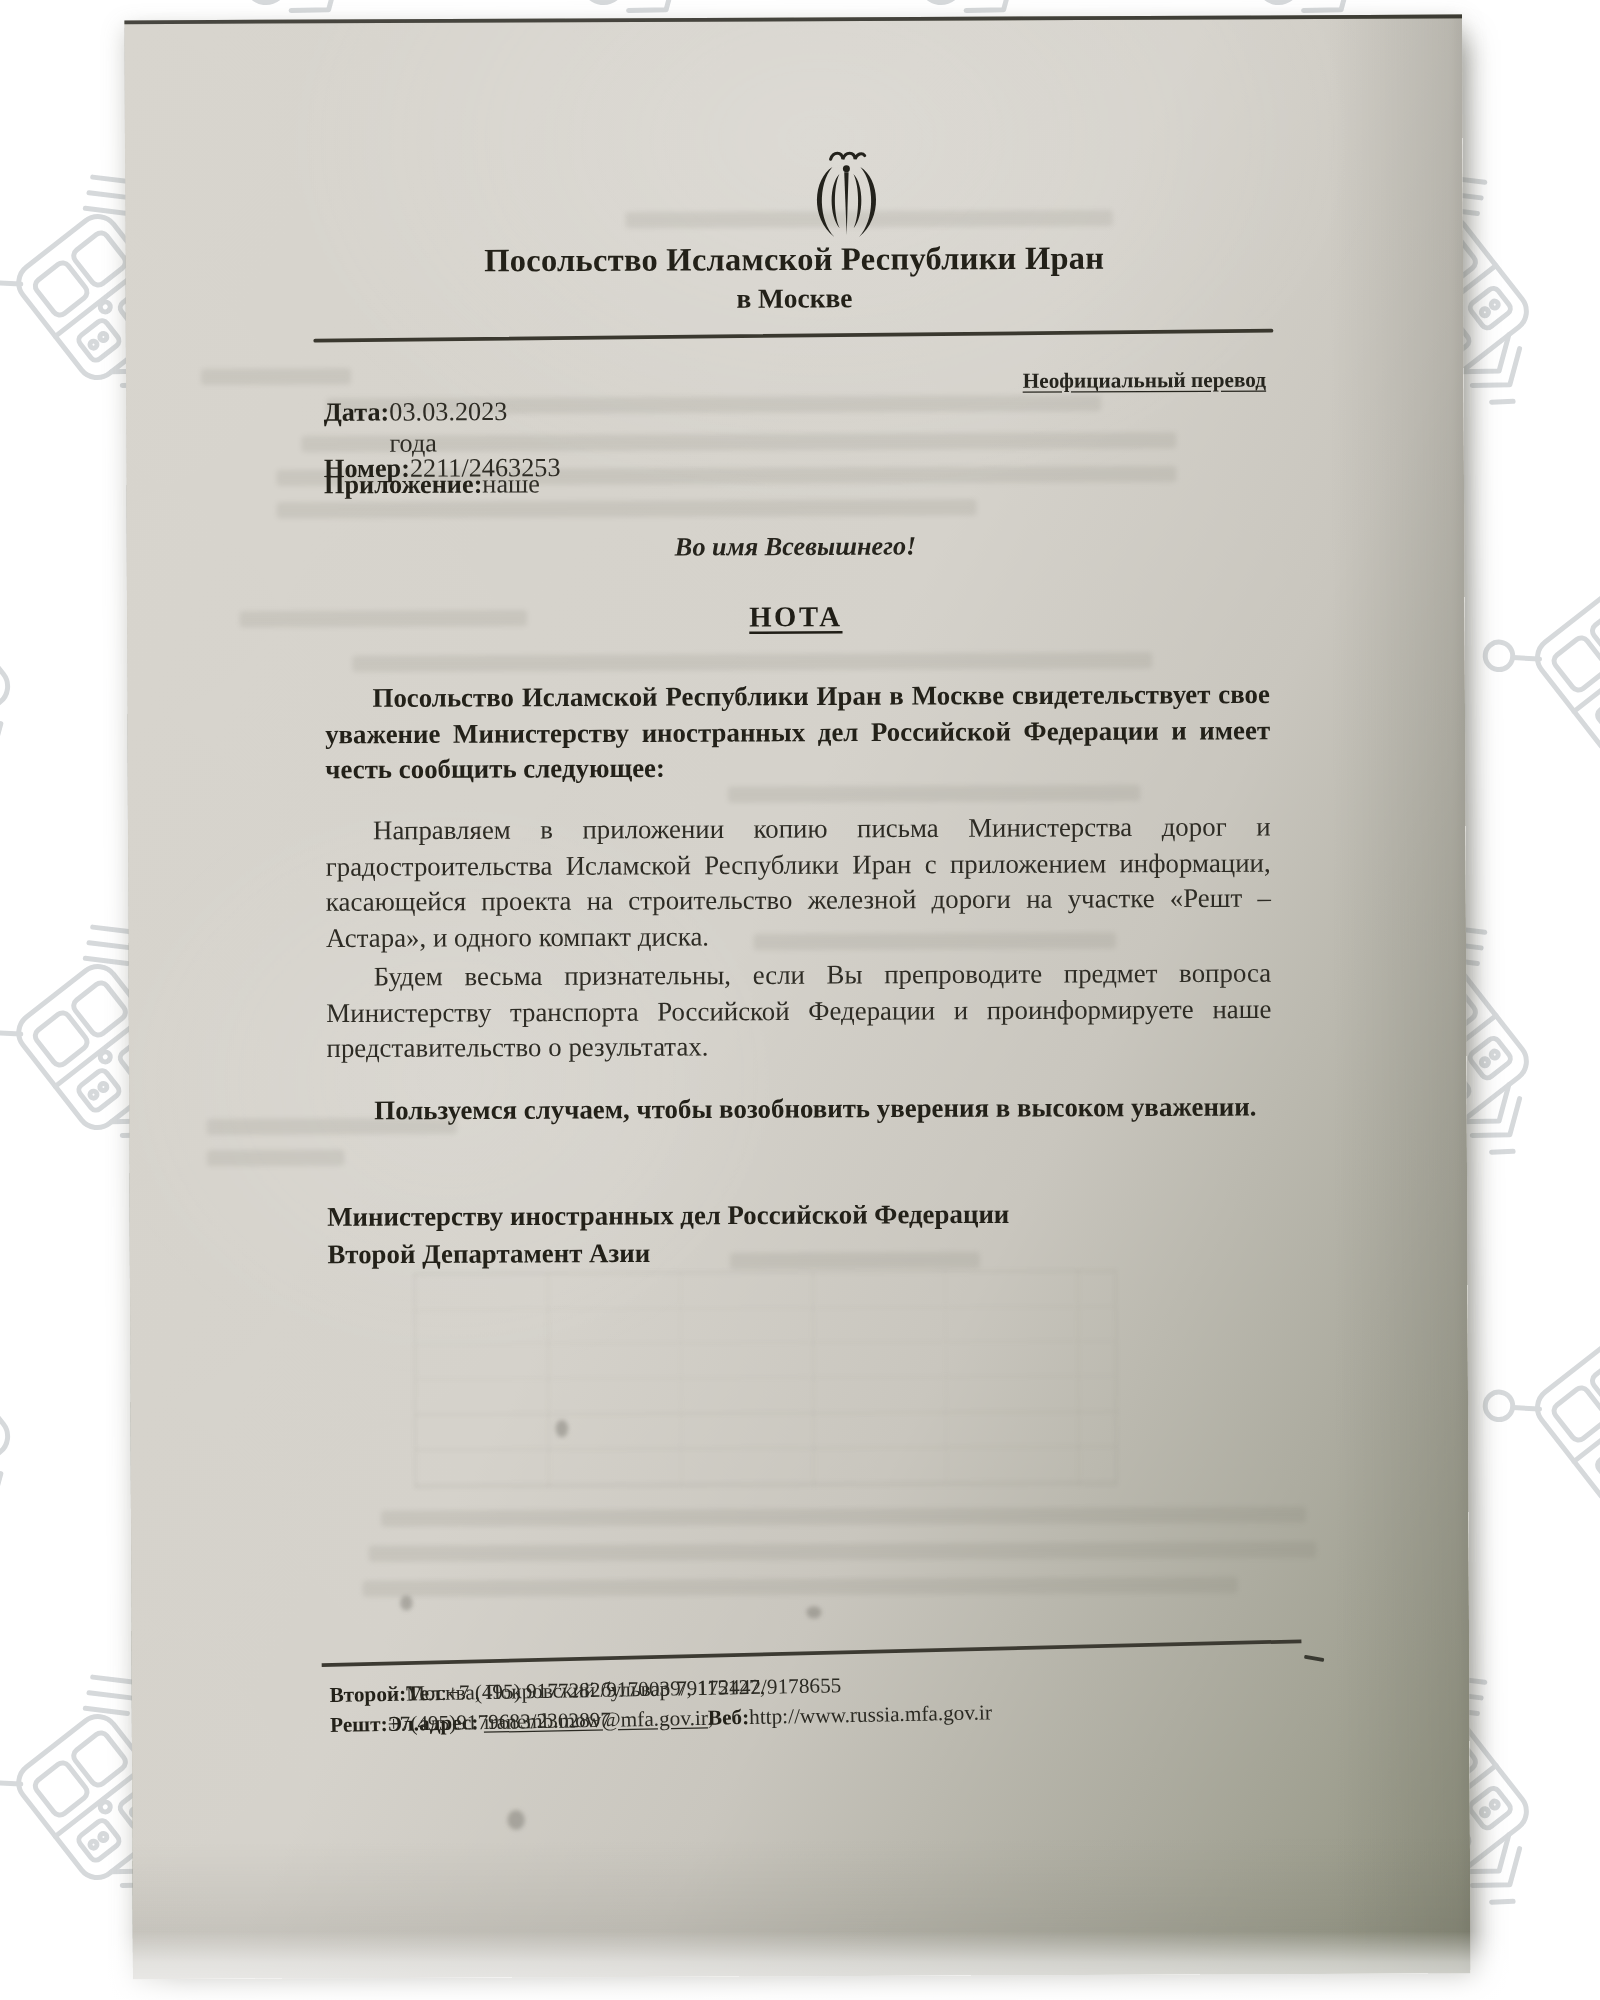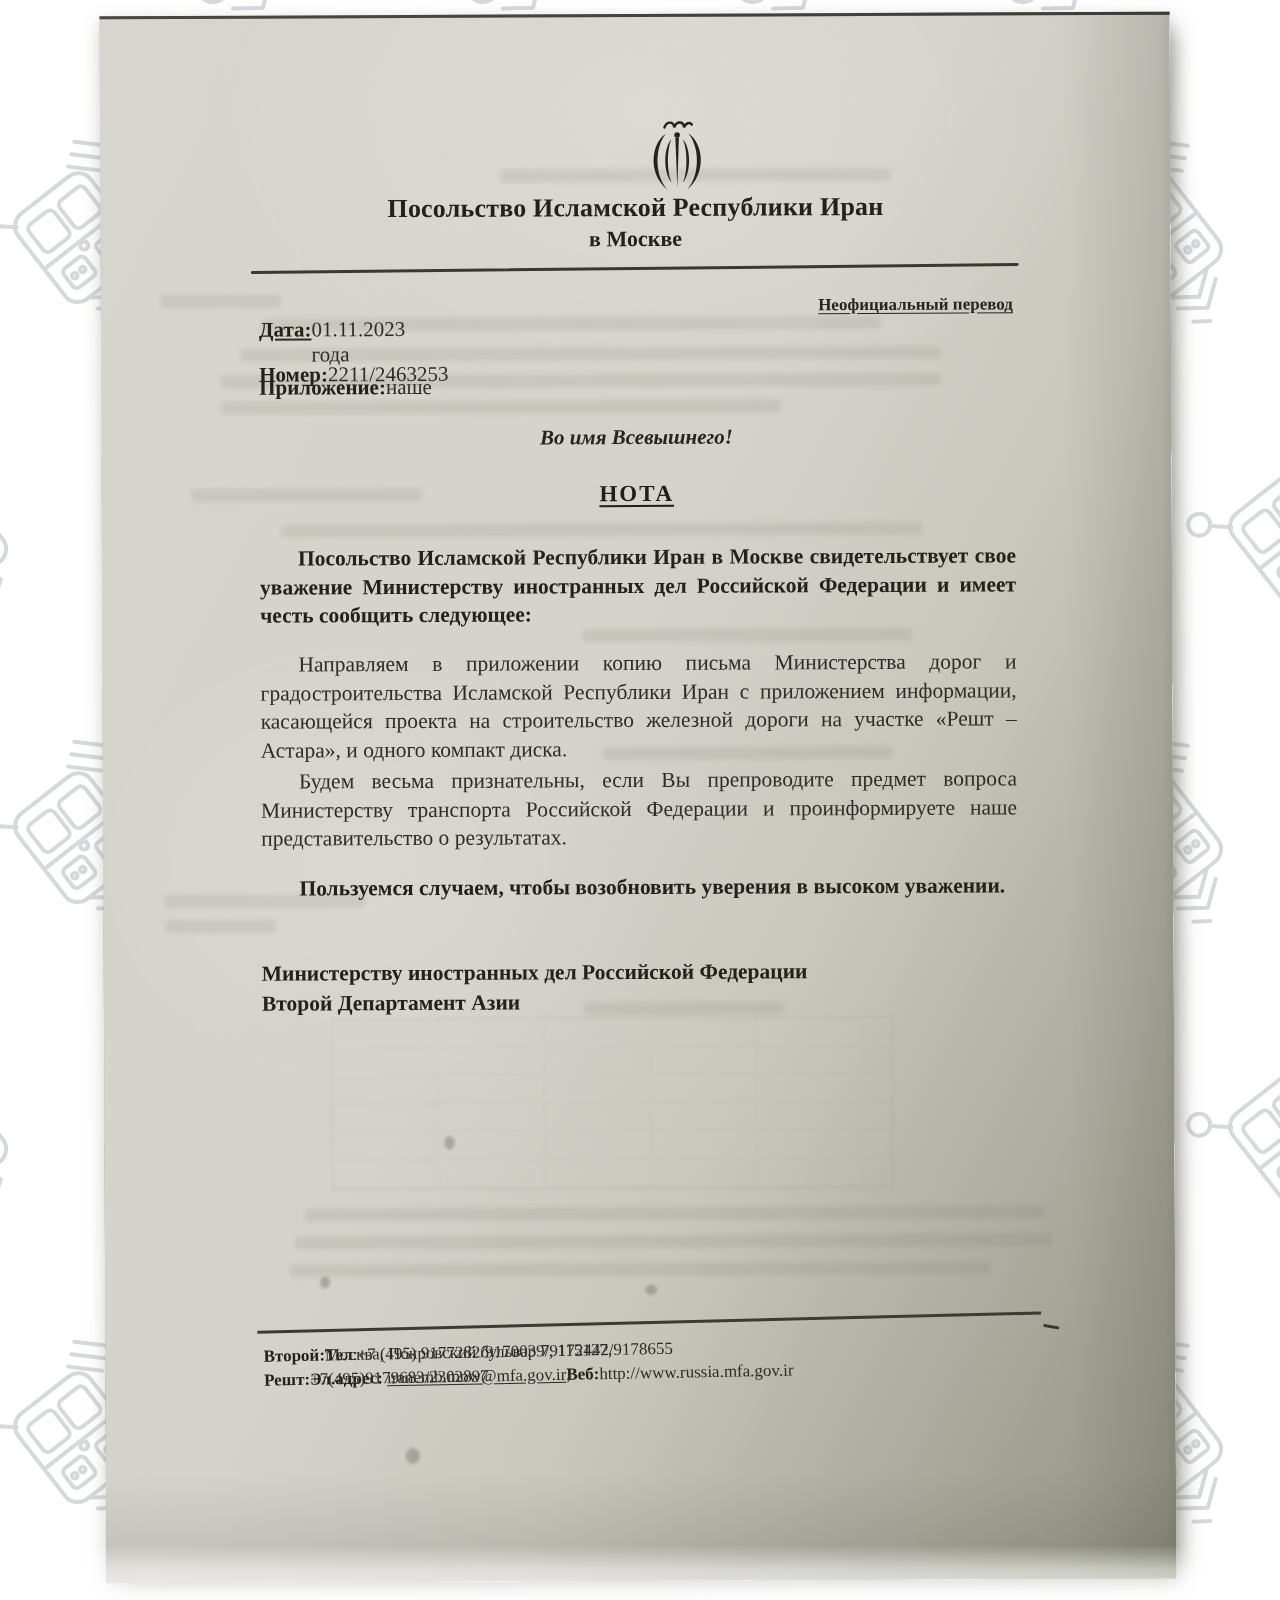--- a/index.html
+++ b/index.html
@@ -886,22 +886,22 @@
           <circle cx="60" cy="26" r="4"></circle>
         </g>
         <path d="M42,15 c3,-9 13,-9 14,0 c3,-9 13,-9 14,0 c2,-6 8,-8 11,-4" fill="none" stroke="#23221c" stroke-width="3.5" stroke-linecap="round"></path>
       </svg>
     </div>
     <div class="center embassy-name">Посольство Исламской Республики Иран</div>
     <div class="center embassy-city">в Москве</div>
     <div class="header-rule"></div>
 
     <div class="trans-note">Неофициальный перевод</div>
-    <div class="meta-line" style="top:299px;text-decoration:underline;">
-      <span class="b">Дата:</span><span> 01.11.2023 года</span>
+    <div class="meta-line" style="top:299px;">
+      <span class="b">Дата:</span><span> 03.03.2023 года</span>
     </div>
     <div class="meta-line" style="top:344px;">
       <span class="b">Номер:</span><span> 2211/2463253</span>
     </div>
     <div class="meta-line" style="top:357px;">
       <span class="b">Приложение:</span><span> наше</span>
     </div>
 
     <div class="center invocation">Во имя Всевышнего!</div>
     <div class="center nota">НОТА</div>

